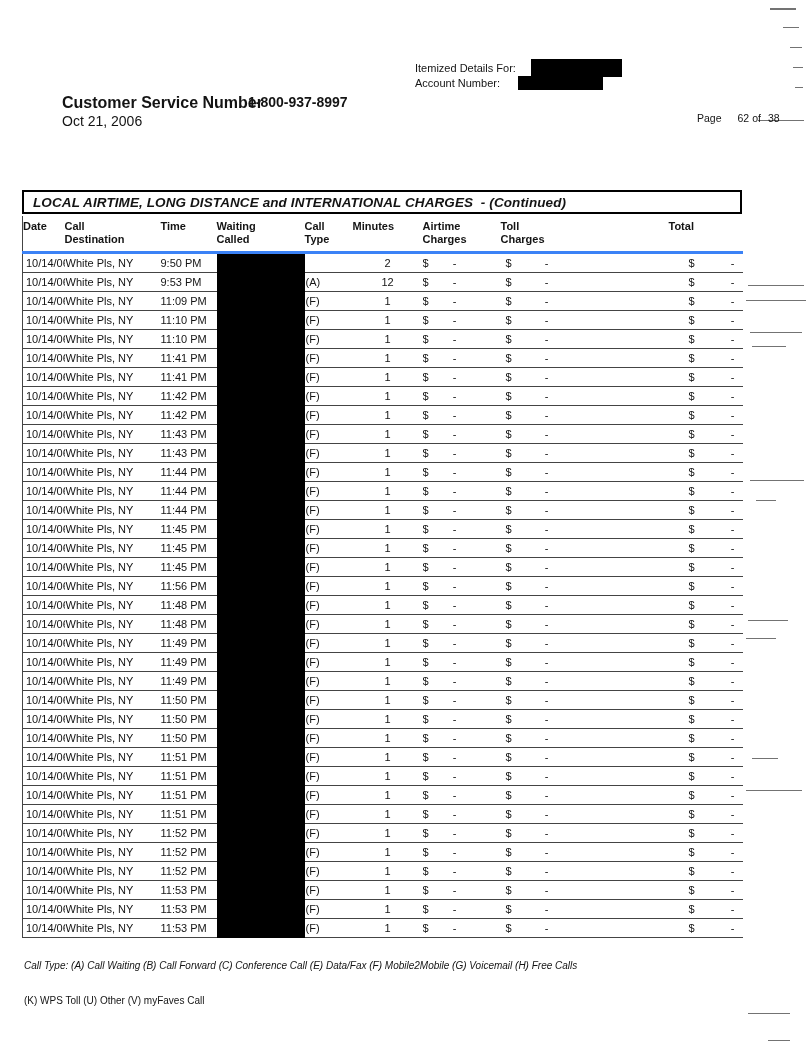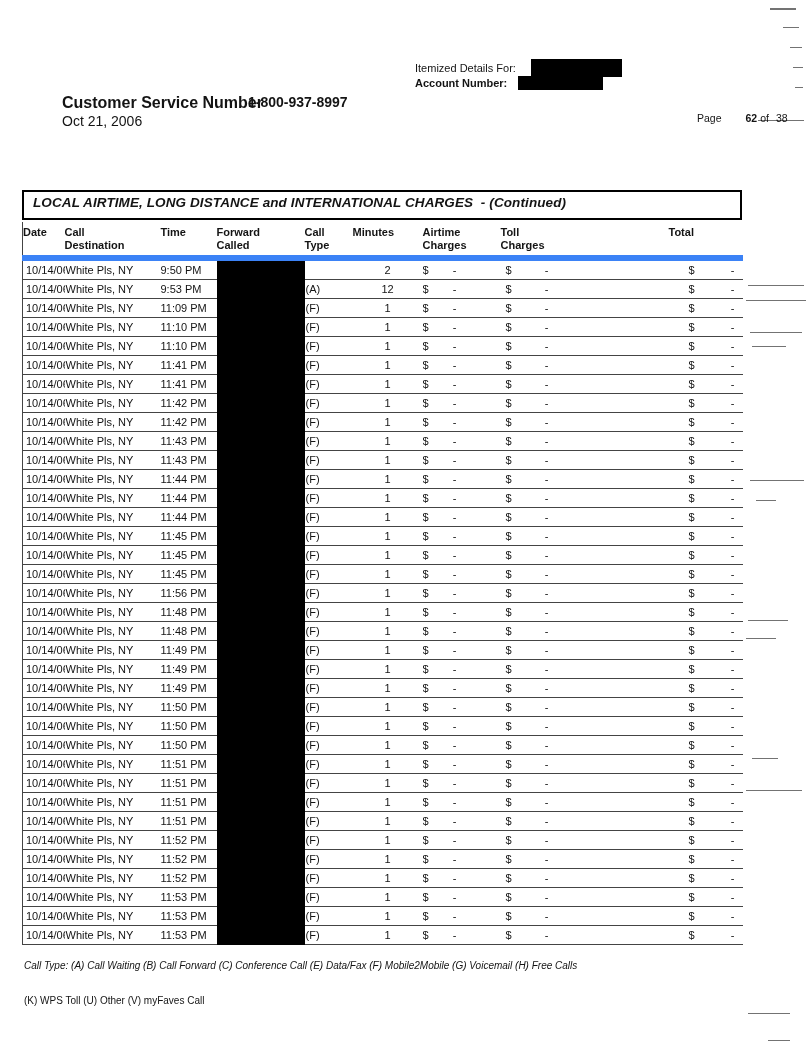--- a/index.html
+++ b/index.html
@@ -5,41 +5,41 @@
   * { margin:0; padding:0; box-sizing:border-box; }
   html,body { background:#e8e8e8; }
   body { font-family:"Liberation Sans", sans-serif; color:#141414; }
   .page {
     position:relative; width:811px; height:1055px; background:#ffffff;
     overflow:hidden; margin:0 auto;
   }
 
   
   .hdr-itemized { position:absolute; left:415px; top:62px; font-size:11px; }
-  .hdr-account  { position:absolute; left:415px; top:77px; font-size:11px;font-weight:bold; }
+  .hdr-account  { position:absolute; left:415px; top:77px; font-size:11px; }
   .redact-1 { position:absolute; left:531px; top:59px; width:91px; height:18px; background:#000; }
   .redact-2 { position:absolute; left:518px; top:76px; width:85px; height:14px; background:#000; }
   .hdr-cs-label  { position:absolute; left:62px;  top:94px; font-size:16px; font-weight:bold; }
   .hdr-cs-number { position:absolute; left:248px; top:94px; font-size:14px; font-weight:bold; }
   .hdr-date { position:absolute; left:62px; top:113px; font-size:14px; }
   .hdr-page { position:absolute; left:697px; top:112px; font-size:10.5px; }
-  .hdr-page .pg-num { margin-left:24px;font-weight:bold; }
+  .hdr-page .pg-num { margin-left:16px; }
   .hdr-page .pg-total { margin-left:7px; }
 
   
   .table-wrap { position:absolute; left:22px; top:190px; width:720px; }
   .title-box {
-    border:2px solid #000; height:30px; line-height:22px; padding-left:9px;
+    border:2px solid #000; height:24px; line-height:22px; padding-left:9px;
     font-size:13.5px; font-weight:bold; font-style:italic; white-space:pre;
     letter-spacing:0.1px;
   }
   table.charges { border-collapse:collapse; table-layout:fixed; width:720px; margin-top:2px; }
   table.charges th {
     font-size:11px; font-weight:bold; text-align:left; vertical-align:top;
-    padding:4px 0 0 0; height:36px; line-height:13px; border-bottom:6px solid #3b82f6;
+    padding:4px 0 0 0; height:36px; line-height:13px; border-bottom:3px solid #3b82f6;
   }
   table.charges th:first-child, table.charges td:first-child { border-left:1px solid #444; }
   .th-date  { padding-left:3px; }
   .th-dest  { padding-left:1px; }
   .th-time  { padding-left:5px; }
   .th-num   { padding-left:6px; }
   .th-ct    { padding-left:1px; }
   .th-min   { text-align:center; }
   .th-air   { padding-left:10px; }
   .th-toll  { padding-left:20px;margin-top:25px; }
@@ -100,21 +100,21 @@
         <col style="width:78px">
           <col style="width:94px">
           <col style="width:74px">
         <col style="width:74px">
       </colgroup>
       <thead>
         <tr>
           <th class="th-date"><span>Date</span></th>
           <th class="th-dest"><span>Call</span><br><span>Destination</span></th>
           <th class="th-time"><span>Time</span></th>
-          <th class="th-num"><span>Forward</span><br><span>Called</span></th>
+          <th class="th-num"><span>Waiting</span><br><span>Called</span></th>
           <th class="th-ct"><span>Call</span><br><span>Type</span></th>
           <th class="th-min"><span>Minutes</span></th>
           <th class="th-air"><span>Airtime</span><br><span>Charges</span></th>
           <th class="th-toll"><span>Toll</span><br><span>Charges</span></th>
           <th class="th-fill"></th>
           <th class="th-total"><span>Total</span></th>
         </tr>
       </thead>
       <tbody>
           <tr>

